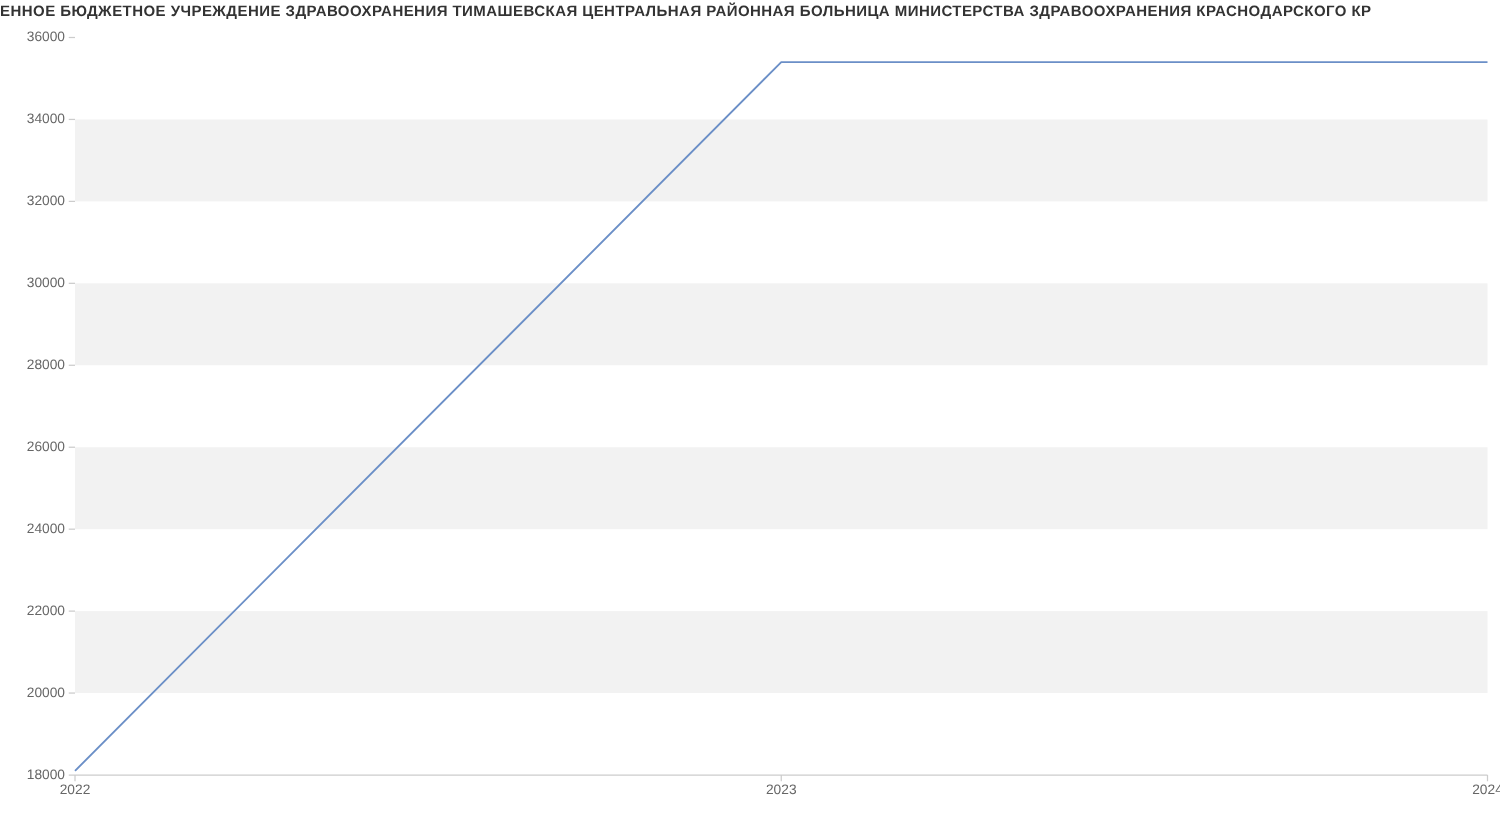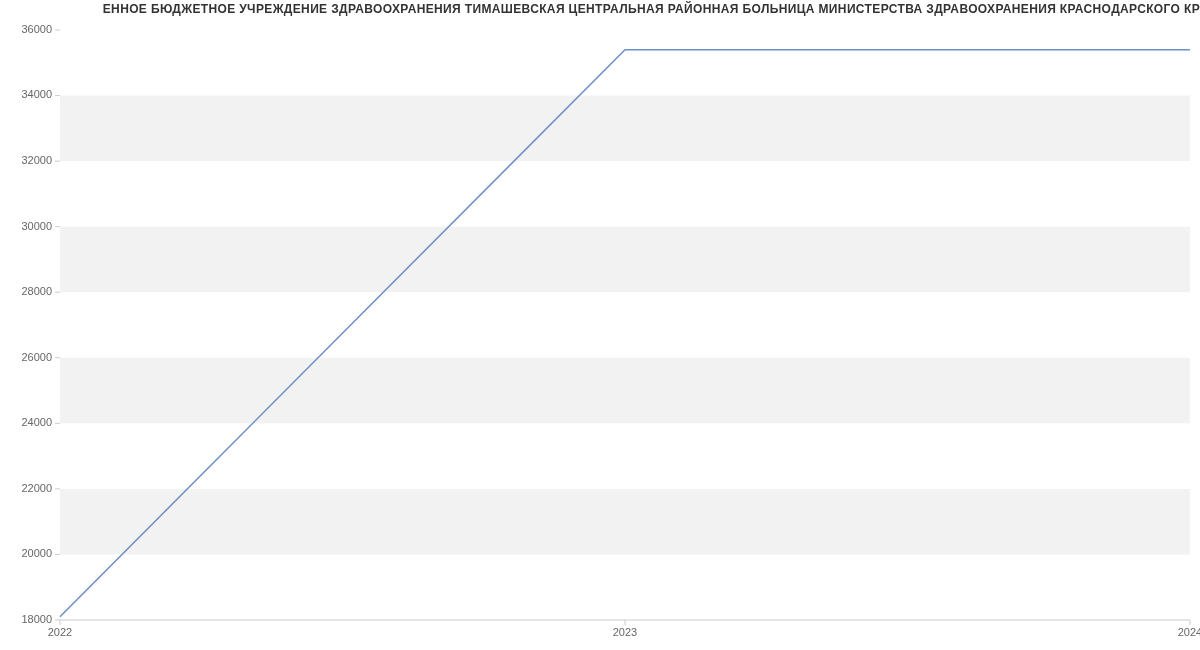--- a/index.html
+++ b/index.html
@@ -14,21 +14,21 @@
   .chart-wrap {
     position: relative;
     width: 1200px;
     height: 650px;
   }
   .title {
     position: absolute;
     top: 2px;
     left: 0;
     width: 1200px;
-    text-align: right;
+    text-align: left;
     font-size: 12px;
     font-weight: 700;
     color: #333333;
     letter-spacing: 0.03em;
     white-space: nowrap;
   }
   svg { display: block; }
   .grid-band { fill: #f2f2f2; }
   .axis-line { stroke: #cccccc; stroke-width: 1; }
   .tick-line { stroke: #cccccc; stroke-width: 1; }

